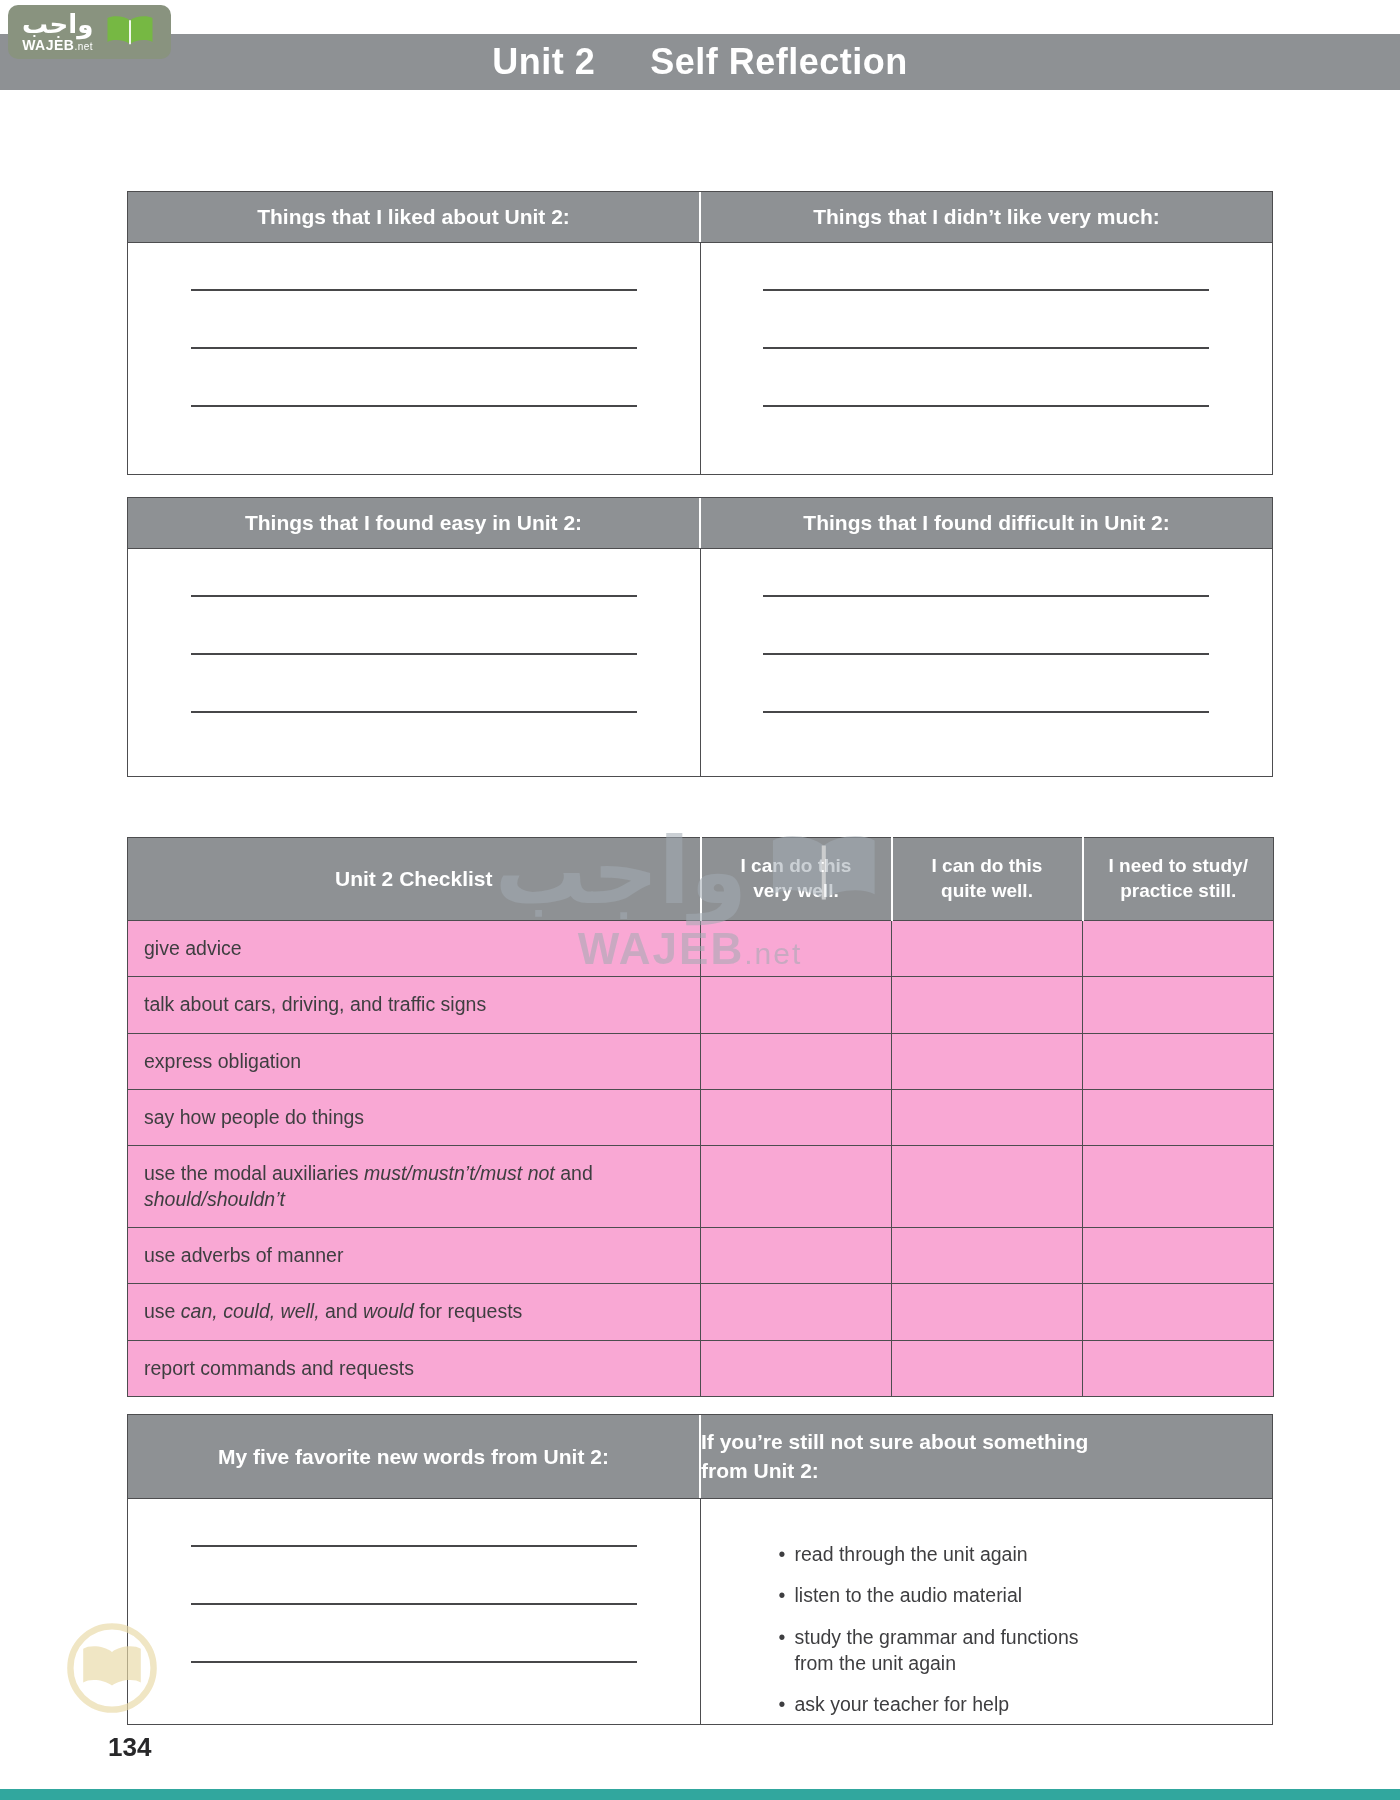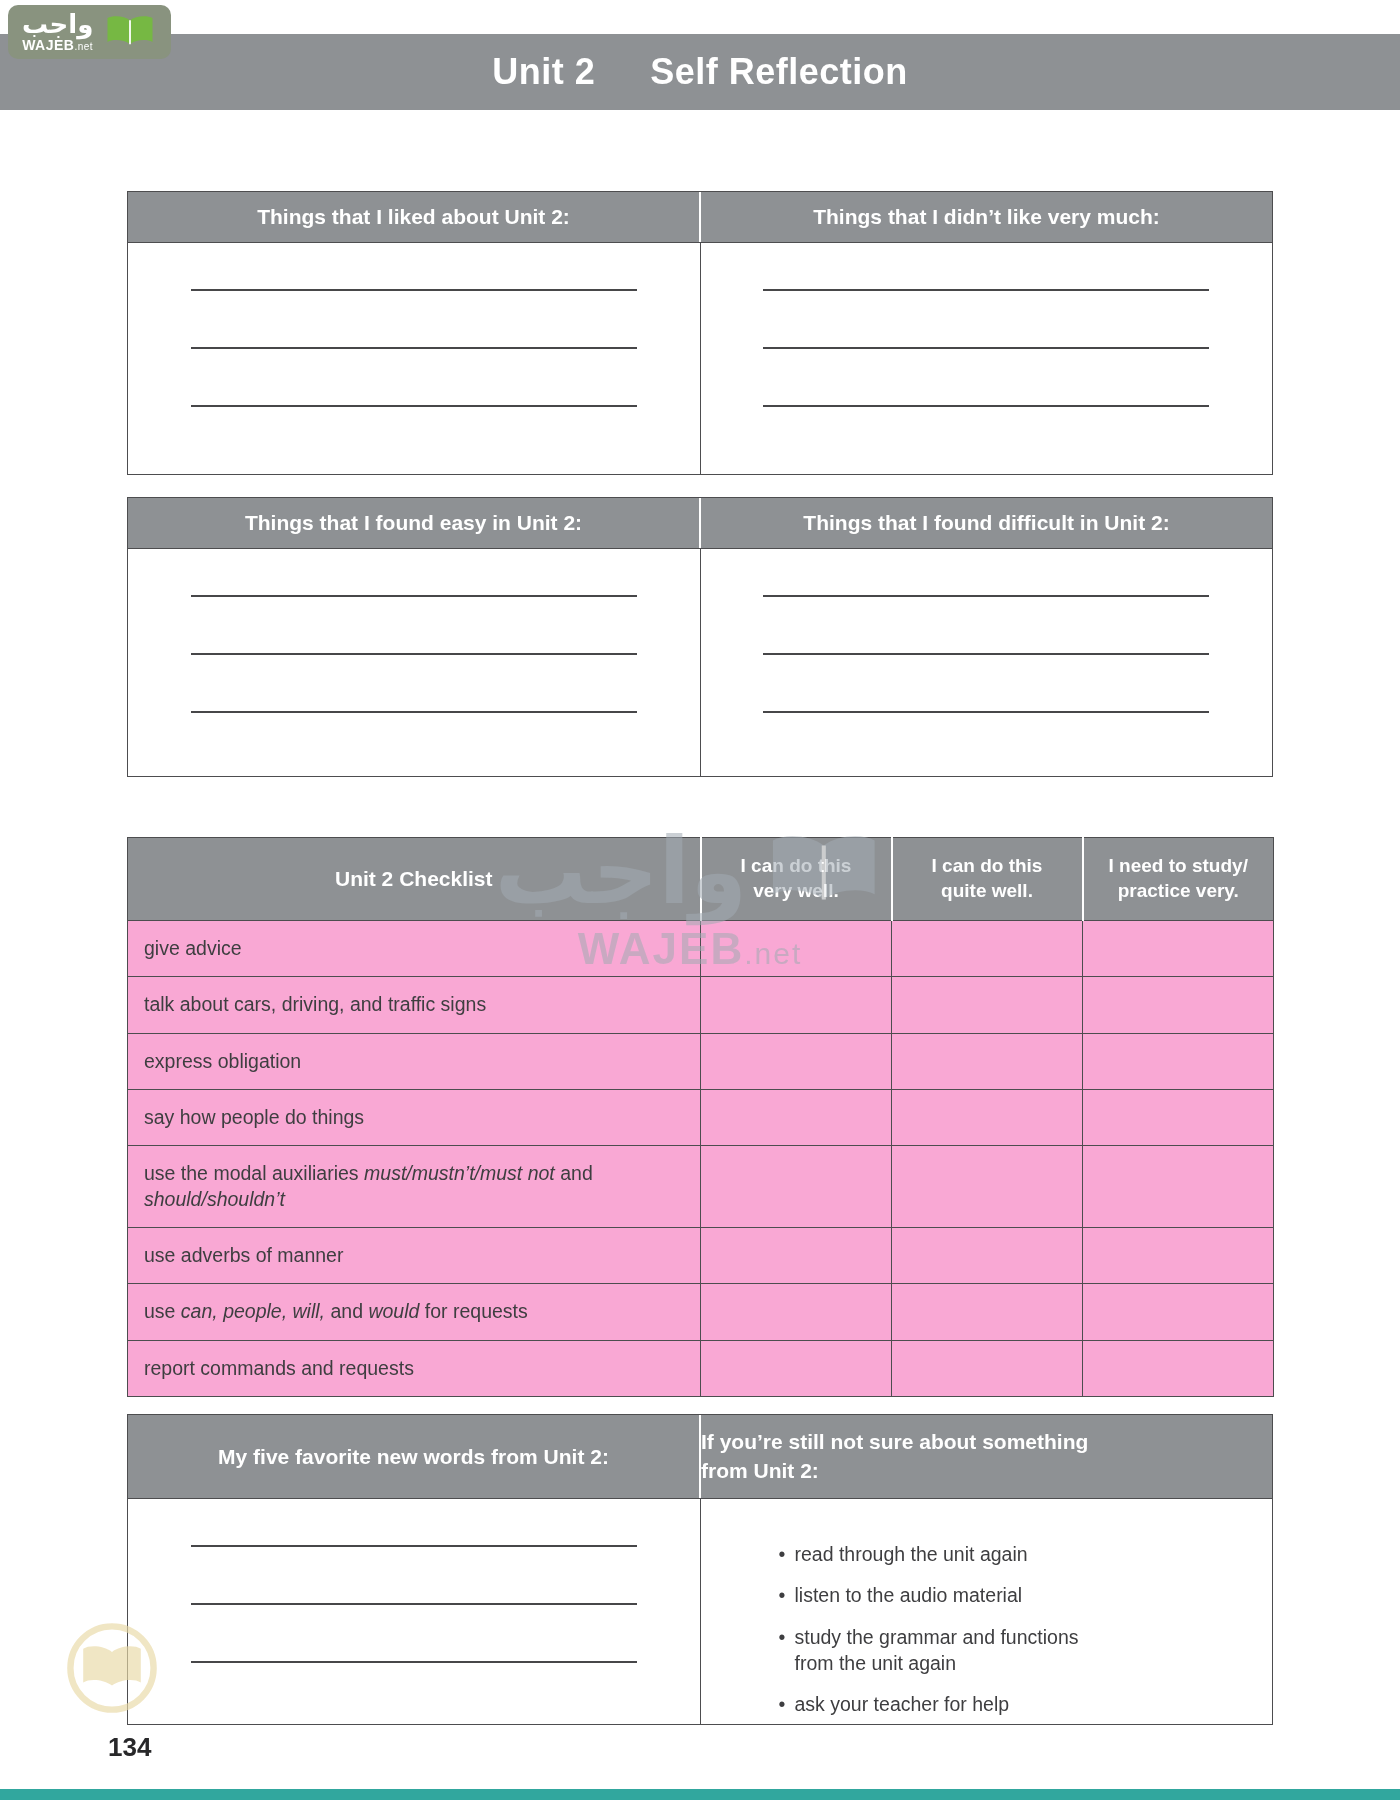--- a/index.html
+++ b/index.html
@@ -6,21 +6,21 @@
     --header-gray:#8e9194; --border-dark:#4d4d4f; --text-dark:#3e3e40;
     --teal-strip:#31a79e; --logo-green:#76b843; --watermark-gray:#a2abb3;
     --faint-yellow:#e9d9a6;
   }
   *{box-sizing:border-box;margin:0;padding:0}
   html,body{background:#ffffff}
   body{font-family:"Liberation Sans",sans-serif;color:var(--text-dark)}
   .page{position:relative;width:1400px;height:1800px;background:#fff;overflow:hidden}
 
   
-  .titlebar{position:absolute;left:0;top:34px;width:100%;height:76px;background:var(--header-gray);
+  .titlebar{position:absolute;left:0;top:34px;width:100%;height:56px;background:var(--header-gray);
             display:flex;align-items:center;justify-content:center;gap:55px}
   .t-unit,.t-title{color:#fff;font-weight:bold;font-size:36px;letter-spacing:.5px}
 
   
   .logo{position:absolute;left:8px;top:5px;z-index:6;display:flex;align-items:center;gap:10px;
         background:#89937f;border-radius:10px;padding:6px 14px}
   .logo-text{display:flex;flex-direction:column;align-items:center;line-height:1.05}
   .logo-ar{font-family:"DejaVu Sans",sans-serif;font-size:26px;font-weight:bold;color:#fff}
   .logo-latin{font-size:14px;color:#fff;font-weight:bold;letter-spacing:.5px}
   .logo-latin .tld{font-size:10px;font-weight:normal}
@@ -149,21 +149,21 @@
         <col class="c3">
       </colgroup>
     <thead>
       <tr>
         <th class="cl-title">Unit 2 Checklist</th>
         <th class="cl-col">I can do this
 very well.</th>
         <th class="cl-col">I can do this
 quite well.</th>
         <th class="cl-col">I need to study/
-practice very.</th>
+practice still.</th>
       </tr>
     </thead>
     <tbody>
         <tr>
           <td class="skill-cell"><span>give advice</span></td>
           <td class="answer-cell"></td>
           <td class="answer-cell"></td>
           <td class="answer-cell"></td>
         </tr>
         <tr>
@@ -190,21 +190,21 @@
           <td class="answer-cell"></td>
           <td class="answer-cell"></td>
         </tr>
         <tr>
           <td class="skill-cell"><span>use adverbs of manner</span></td>
           <td class="answer-cell"></td>
           <td class="answer-cell"></td>
           <td class="answer-cell"></td>
         </tr>
         <tr>
-          <td class="skill-cell"><span>use </span><i>can, people, will,</i><span> and </span><i>would</i><span> for requests</span></td>
+          <td class="skill-cell"><span>use </span><i>can, could, well,</i><span> and </span><i>would</i><span> for requests</span></td>
           <td class="answer-cell"></td>
           <td class="answer-cell"></td>
           <td class="answer-cell"></td>
         </tr>
         <tr>
           <td class="skill-cell"><span>report commands and requests</span></td>
           <td class="answer-cell"></td>
           <td class="answer-cell"></td>
           <td class="answer-cell"></td>
         </tr>

